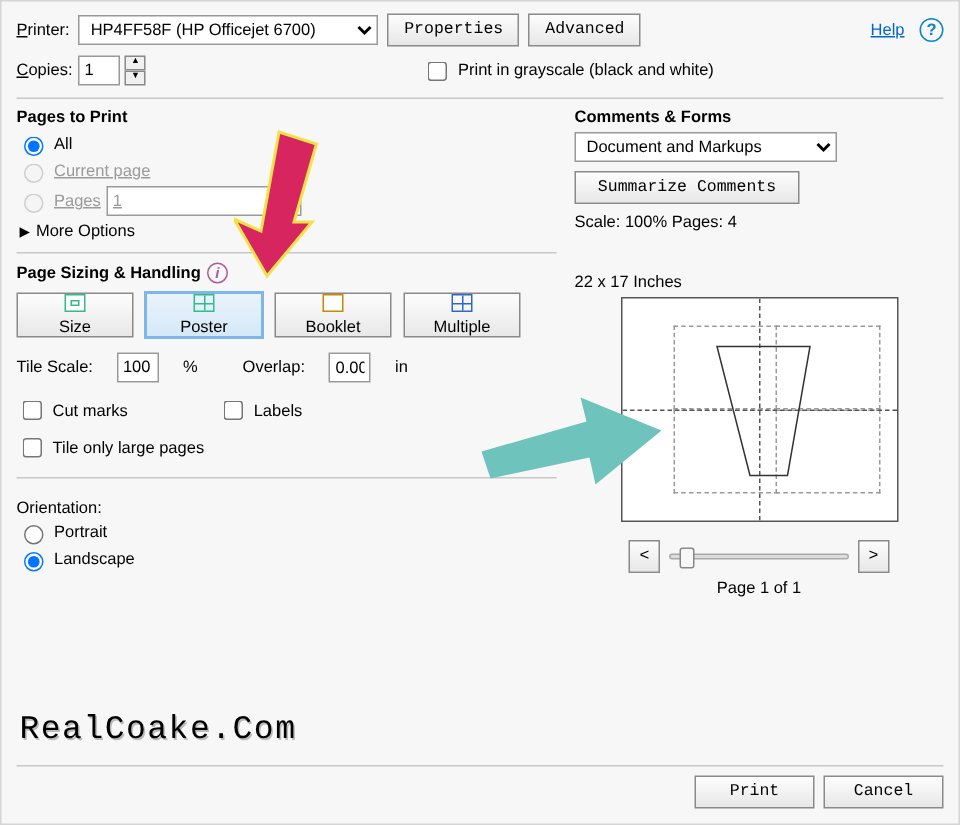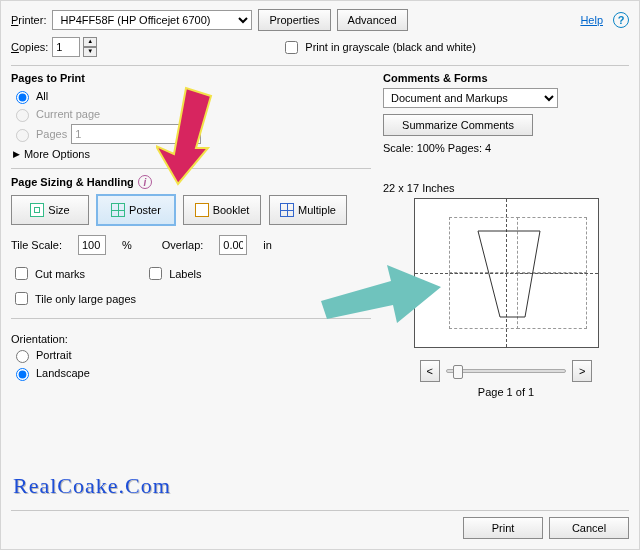--- a/index.html
+++ b/index.html
@@ -12,55 +12,55 @@
   .toprow { display: flex; align-items: center; gap: 6px; margin-bottom: 6px; }
   .lbl { white-space: nowrap; }
   .underline { text-decoration: underline; }
   select, input[type=text] {
     background: #fff; border: 1px solid #999; padding: 1px 3px; height: 20px;
   }
   .printer-select { width: 200px; }
   .btn {
     background: linear-gradient(#fdfdfd,#e7e7e7); border: 1px solid #8a8a8a;
     padding: 2px 10px; height: 22px; min-width: 70px; cursor: pointer;
-    display: inline-flex; align-items: center; justify-content: center;
+    display: inline-flex; align-items: center; justify-content: center; font-family: Liberation Mono, monospace;
   }
   .btn.small { min-width: 20px; padding: 2px 6px; }
   .helplink { color: #0066cc; text-decoration: underline; margin-left: auto; cursor: pointer; }
   .qmark {
     display:inline-flex; width:16px; height:16px; border:1px solid #0a84c6;
     border-radius:50%; color:#0a84c6; align-items:center; justify-content:center;
     margin-left:4px; font-weight:bold; cursor:pointer;
   }
   .row2 { display:flex; align-items:center; gap:4px; margin-bottom:8px; }
   .spinner { display:inline-flex; flex-direction:column; margin-left:-1px; }
   .spinbtn { width:14px; height:10px; border:1px solid #8a8a8a; background:#f0f0f0; font-size:6px; line-height:6px; text-align:center; cursor:pointer; }
   .chk { display:inline-flex; align-items:center; gap:4px; margin-left: 180px; }
   .chk input { width:13px; height:13px; }
   .hr { border:0; border-top:1px solid #c8c8c8; margin:2px 0 6px 0; }
   .cols { display:flex; gap:12px; }
   .leftcol { width: 360px; }
   .rightcol { flex:1; }
   .sect-title { font-weight:bold; margin-bottom:4px; }
   .radio-row { display:flex; align-items:center; gap:4px; margin:2px 0; }
   .radio-row input[type=radio] { width:13px; height:13px; }
-  .radio-row.disabled { color:#9a9a9a; }
+  .radio-row.disabled { color:#9a9a9a;text-decoration:underline; }
   .pages-input { width:130px; background:#f0f0f0; color:#9a9a9a; }
   .more { display:flex; align-items:center; gap:4px; margin:4px 0 8px 2px; cursor:pointer; }
   .tri { font-size:9px; }
   .handling-title { display:flex; align-items:center; gap:4px; font-weight:bold; margin-top:6px; }
   .info-icon {
     width:14px; height:14px; border-radius:50%; border:1px solid #b05a9a;
     color:#b05a9a; font-style:italic; font-weight:bold; display:inline-flex;
     align-items:center; justify-content:center; font-size:10px;
   }
   .seg { display:flex; gap:8px; margin:6px 0 10px 0; }
   .segbtn {
     width:78px; height:30px; border:1px solid #8a8a8a; background:linear-gradient(#fdfdfd,#e8e8e8);
-    display:flex; align-items:center; justify-content:center; gap:4px; cursor:pointer;
+    display:flex; align-items:center; justify-content:center; gap:4px; cursor:pointer;flex-direction:column;
   }
   .segbtn.active {
     border:1px dotted #2a6fd6; outline:2px solid #7db7ea; outline-offset:-1px;
     background:linear-gradient(#eaf3fb,#d5e8f7);
   }
   .seg-icon { width:14px; height:14px; display:inline-block; }
   .icon-size { background:
      linear-gradient(#fff,#fff) padding-box; border:1px solid #3b8; position:relative; }
   .icon-size::after{content:"";position:absolute;inset:3px;border:1px solid #3b8;}
   .icon-poster { border:1px solid #3b8; position:relative; }
@@ -102,21 +102,21 @@
   .footer .spacer { flex:1; }
   
   .arrow-red {
     position:absolute; left:155px; top:85px; width:60px; height:100px; pointer-events:none;
   }
   .arrow-teal {
     position:absolute; left:320px; top:260px; width:120px; height:70px; pointer-events:none;
   }
   .watermark {
     position:absolute; left:12px; bottom:50px;
-    font-family: Liberation Serif, serif; font-size:22px; color:#1d4ed8;
+    font-family: Liberation Mono, monospace; font-size:22px; color:#000000;
     text-shadow: 1px 1px 0 #bbb; letter-spacing:1px; pointer-events:none;
   }
 </style>
 </head>
 <body>
 
 <div class="dialog">
 
   <div class="toprow">
     <span class="lbl"><span class="underline">P</span>rinter:</span>

